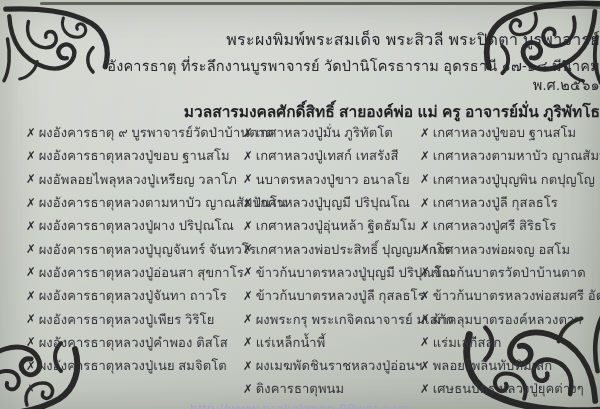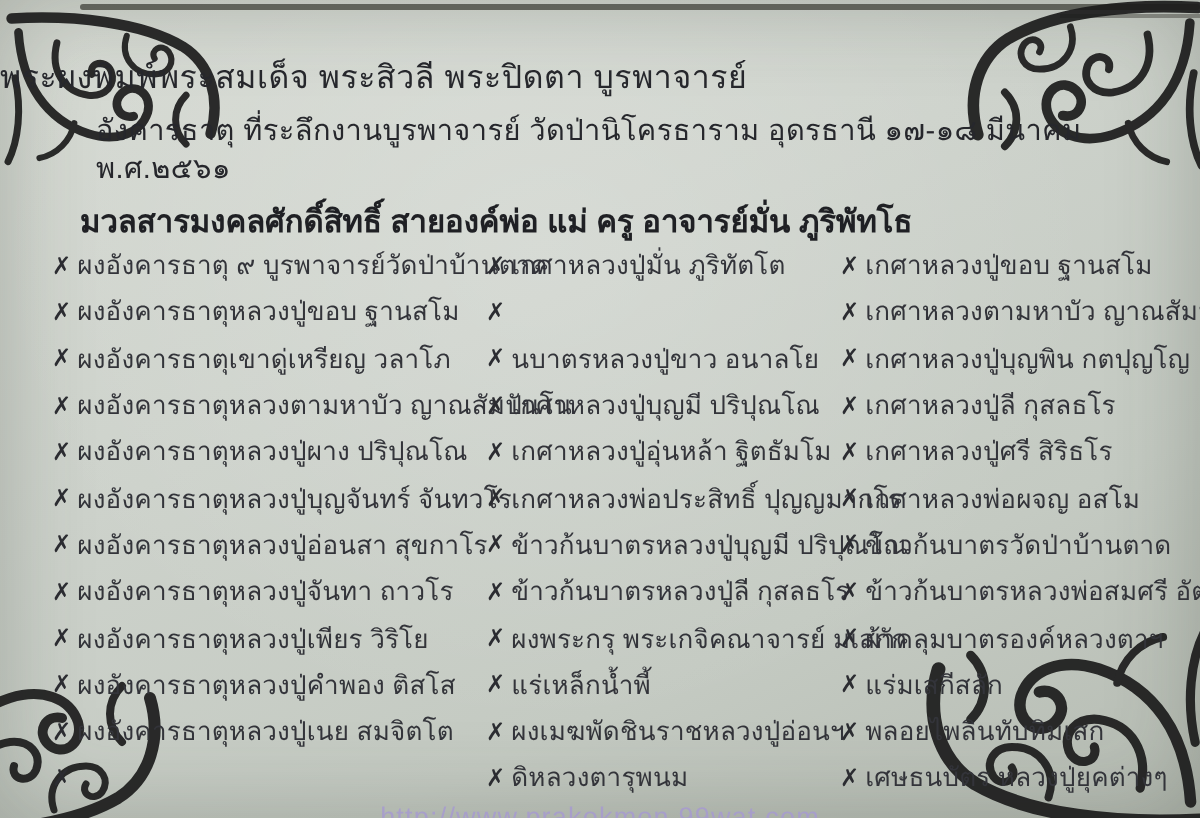--- a/index.html
+++ b/index.html
@@ -16,21 +16,21 @@
   }
   .topline{position:absolute;top:2px;left:40px;right:0;height:3px;background:#45463f;opacity:.78;border-radius:2px;}
   .topline2{position:absolute;top:7px;right:0;width:70px;height:2px;background:#45463f;opacity:.5;}
 
   svg.corner{position:absolute;pointer-events:none;opacity:.92;}
   svg.tl{top:4px;left:0;width:118px;height:96px;}
   svg.tr{top:-2px;right:-4px;width:128px;height:106px;transform:scaleX(-1);}
   svg.bl{bottom:-12px;left:-44px;width:132px;height:110px;transform:scaleY(-1);}
   svg.br{bottom:-8px;right:-6px;width:152px;height:126px;transform:scale(-1,-1);}
 
-  .header{position:absolute;top:30px;left:0;width:100%;text-align:left;color:#26272c;}
+  .header{position:absolute;top:30px;left:0;width:100%;text-align:right;color:#26272c;}
   .h1{font-size:16px;line-height:20px;letter-spacing:.3px;}
   .h2{font-size:14.5px;line-height:19px;margin-top:7px;letter-spacing:.2px;padding-left:48px;}
   .h3{font-size:15.5px;line-height:20px;margin-top:7px;font-weight:bold;color:#1f2024;padding-left:40px;}
 
   .col{position:absolute;top:121px;display:flex;flex-direction:column;}
   .col-left{left:26px;}
   .col-mid{left:243px;}
   .col-right{left:420px;}
   .row{height:23.3px;display:flex;align-items:center;white-space:nowrap;font-size:13px;}
   .bl{font-weight:bold;font-size:11.5px;margin-right:3px;color:#2b2c31;transform:scaleY(1.05);}
@@ -87,21 +87,21 @@
     <div class="row">
         <span class="bl">✗</span>
         <span class="tx">ผงอังคารธาตุ ๙ บูรพาจารย์วัดป่าบ้านตาด</span>
       </div>
     <div class="row">
         <span class="bl">✗</span>
         <span class="tx">ผงอังคารธาตุหลวงปู่ขอบ ฐานสโม</span>
       </div>
     <div class="row">
         <span class="bl">✗</span>
-        <span class="tx">ผงอังคารธาตุเขาดู่เหรียญ วลาโภ</span>
+        <span class="tx">ผงอัพลอยไพลุหลวงปู่เหรียญ วลาโภ</span>
       </div>
     <div class="row">
         <span class="bl">✗</span>
         <span class="tx">ผงอังคารธาตุหลวงตามหาบัว ญาณสัมปันโน</span>
       </div>
     <div class="row">
         <span class="bl">✗</span>
         <span class="tx">ผงอังคารธาตุหลวงปู่ผาง ปริปุณโณ</span>
       </div>
     <div class="row">
@@ -133,20 +133,21 @@
       </div>
   </div>
 
   <div class="col col-mid">
     <div class="row">
         <span class="bl">✗</span>
         <span class="tx">เกศาหลวงปู่มั่น ภูริทัตโต</span>
       </div>
     <div class="row">
         <span class="bl">✗</span>
+        <span class="tx">เกศาหลวงปู่เทสก์ เทสรังสี</span>
       </div>
     <div class="row">
         <span class="bl">✗</span>
         <span class="tx">นบาตรหลวงปู่ขาว อนาลโย</span>
       </div>
     <div class="row">
         <span class="bl">✗</span>
         <span class="tx">เกศาหลวงปู่บุญมี ปริปุณโณ</span>
       </div>
     <div class="row">
@@ -172,21 +173,21 @@
     <div class="row">
         <span class="bl">✗</span>
         <span class="tx">แร่เหล็กน้ำพี้</span>
       </div>
     <div class="row">
         <span class="bl">✗</span>
         <span class="tx">ผงเมฆพัดชินราชหลวงปู่อ่อนฯ</span>
       </div>
     <div class="row">
         <span class="bl">✗</span>
-        <span class="tx">ดิหลวงตารุพนม</span>
+        <span class="tx">ดิงคารธาตุพนม</span>
       </div>
   </div>
 
   <div class="col col-right">
     <div class="row">
         <span class="bl">✗</span>
         <span class="tx">เกศาหลวงปู่ขอบ ฐานสโม</span>
       </div>
     <div class="row">
         <span class="bl">✗</span>

